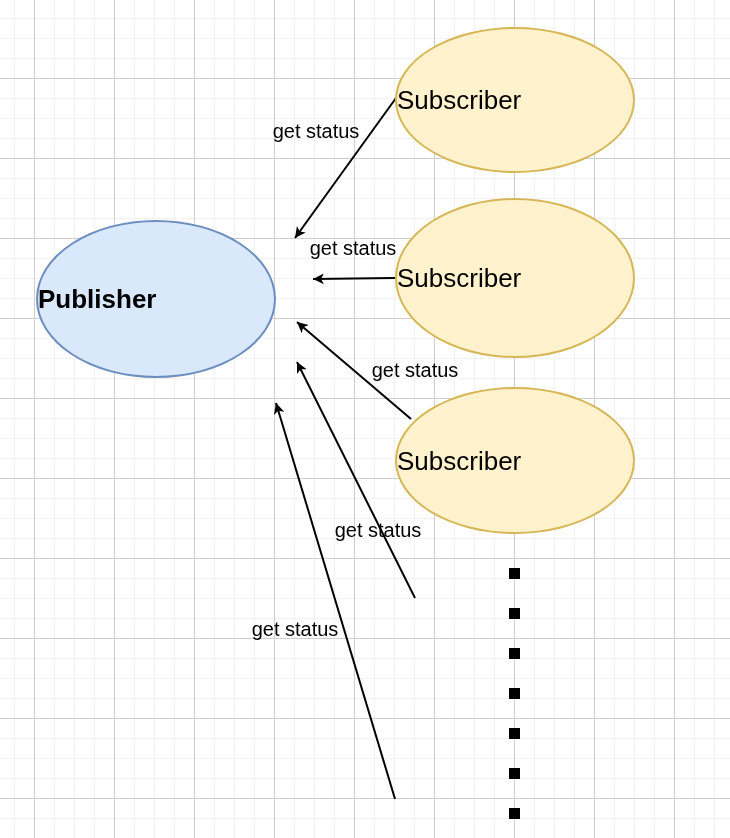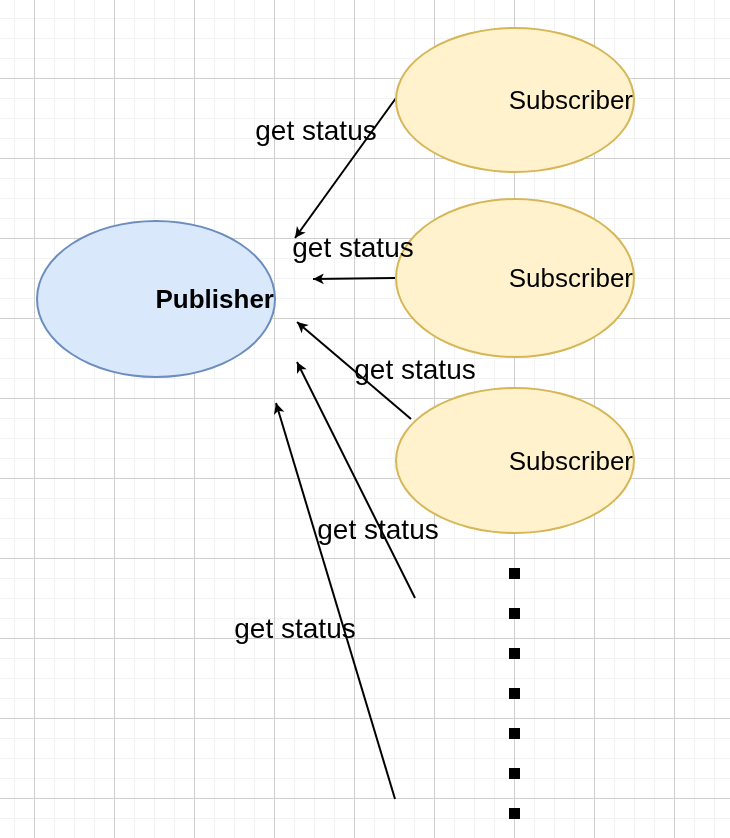--- a/index.html
+++ b/index.html
@@ -11,39 +11,39 @@
       linear-gradient(to bottom, #cfcfcf 1px, transparent 1px),
       linear-gradient(to right, #f2f2f2 1px, transparent 1px),
       linear-gradient(to bottom, #f2f2f2 1px, transparent 1px);
     background-size: 80px 80px, 80px 80px, 20px 20px, 20px 20px;
     background-position: 34px 0, 0 78px, 14px 0, 0 18px;
     font-family:"Liberation Sans", sans-serif;
     color:#000;
   }
   .node {
     position:absolute; border-radius:50%;
-    display:flex; align-items:center; justify-content:flex-end;
+    display:flex; align-items:center; justify-content:flex-start;
     font-size:26px; line-height:1; text-align:center;
     box-sizing:border-box;
   }
   .publisher {
     left:36px; top:220px; width:240px; height:158px;
     background:#dae8fc; border:2px solid #6c8ebf;font-weight:bold;
   }
   .subscriber {
     left:395px; width:240px;
     background:#fff2cc; border:2px solid #d6b656;
   }
   .sub1 { top:27px;  height:146px; }
   .sub2 { top:198px; height:160px; }
   .sub3 { top:387px; height:147px; }
   .arrows { position:absolute; left:0; top:0; width:730px; height:838px; }
   .edge-label {
     position:absolute; transform:translate(-50%,-50%);
-    font-size:28px; white-space:nowrap;text-align:right;
+    font-size:20px; white-space:nowrap;text-align:right;
   }
   .el1 { left:316px; top:131px; }
   .el2 { left:353px; top:248px; }
   .el3 { left:415px; top:370px; }
   .el4 { left:378px; top:530px; }
   .el5 { left:295px; top:629px; }
   .dots { position:absolute; left:0; top:0; }
   .dot { position:absolute; left:509px; width:11px; height:11px; background:#000; }
 </style>
 </head>

